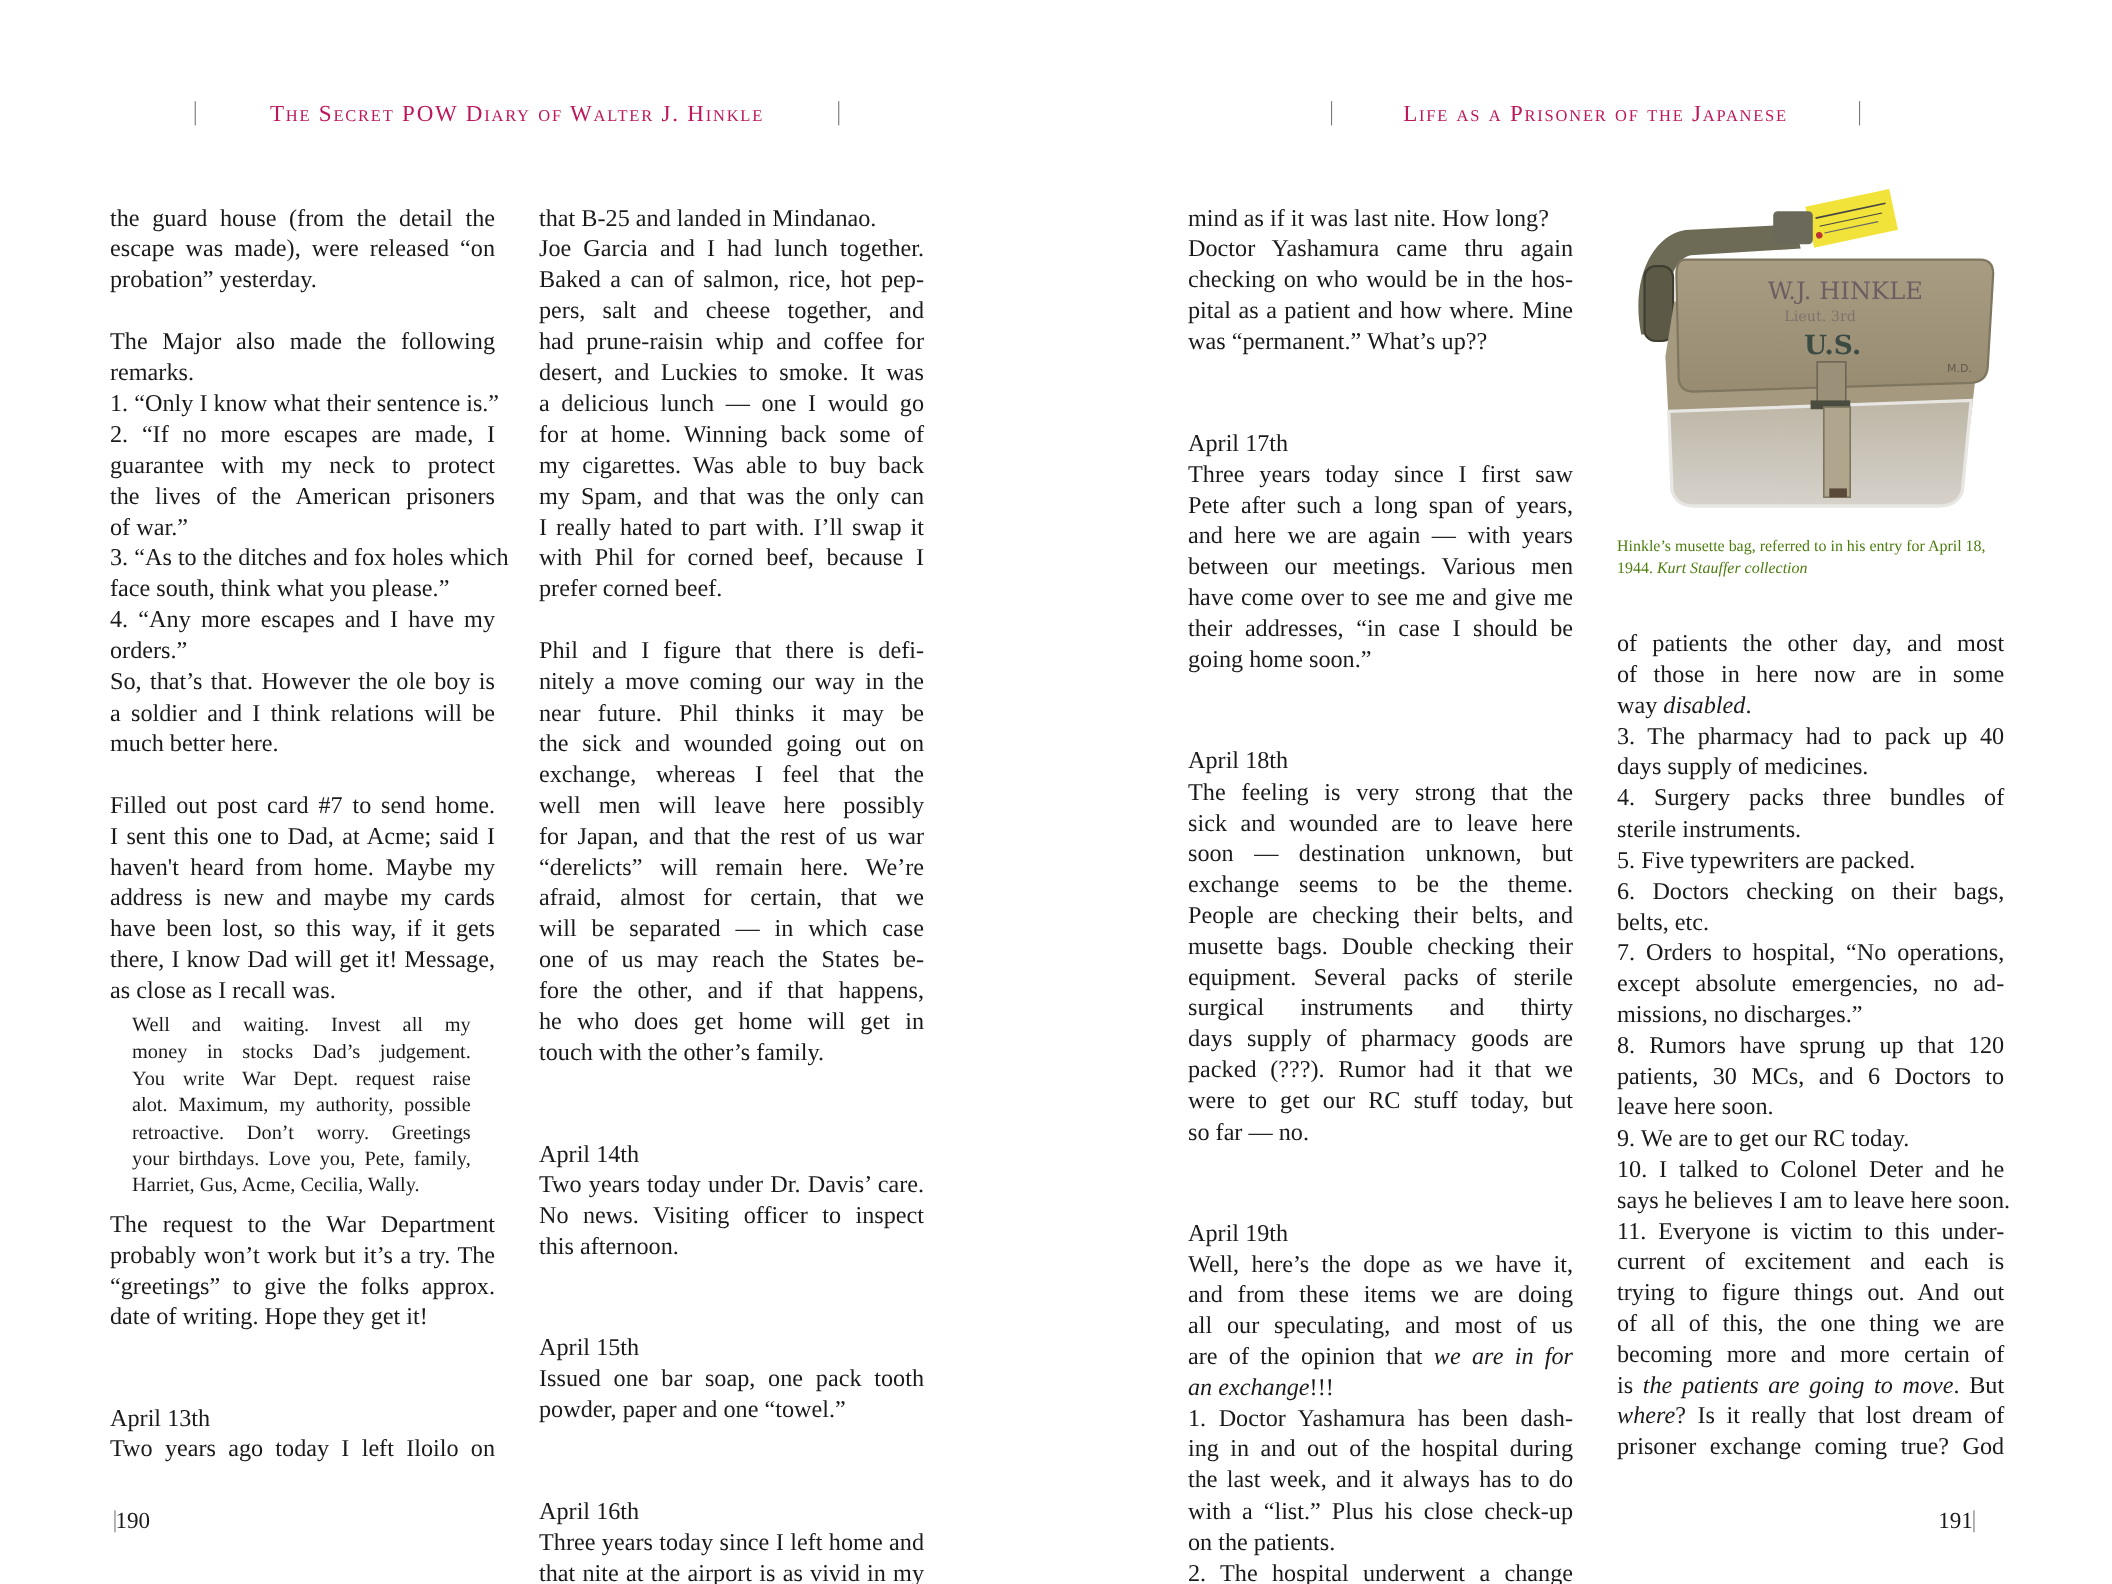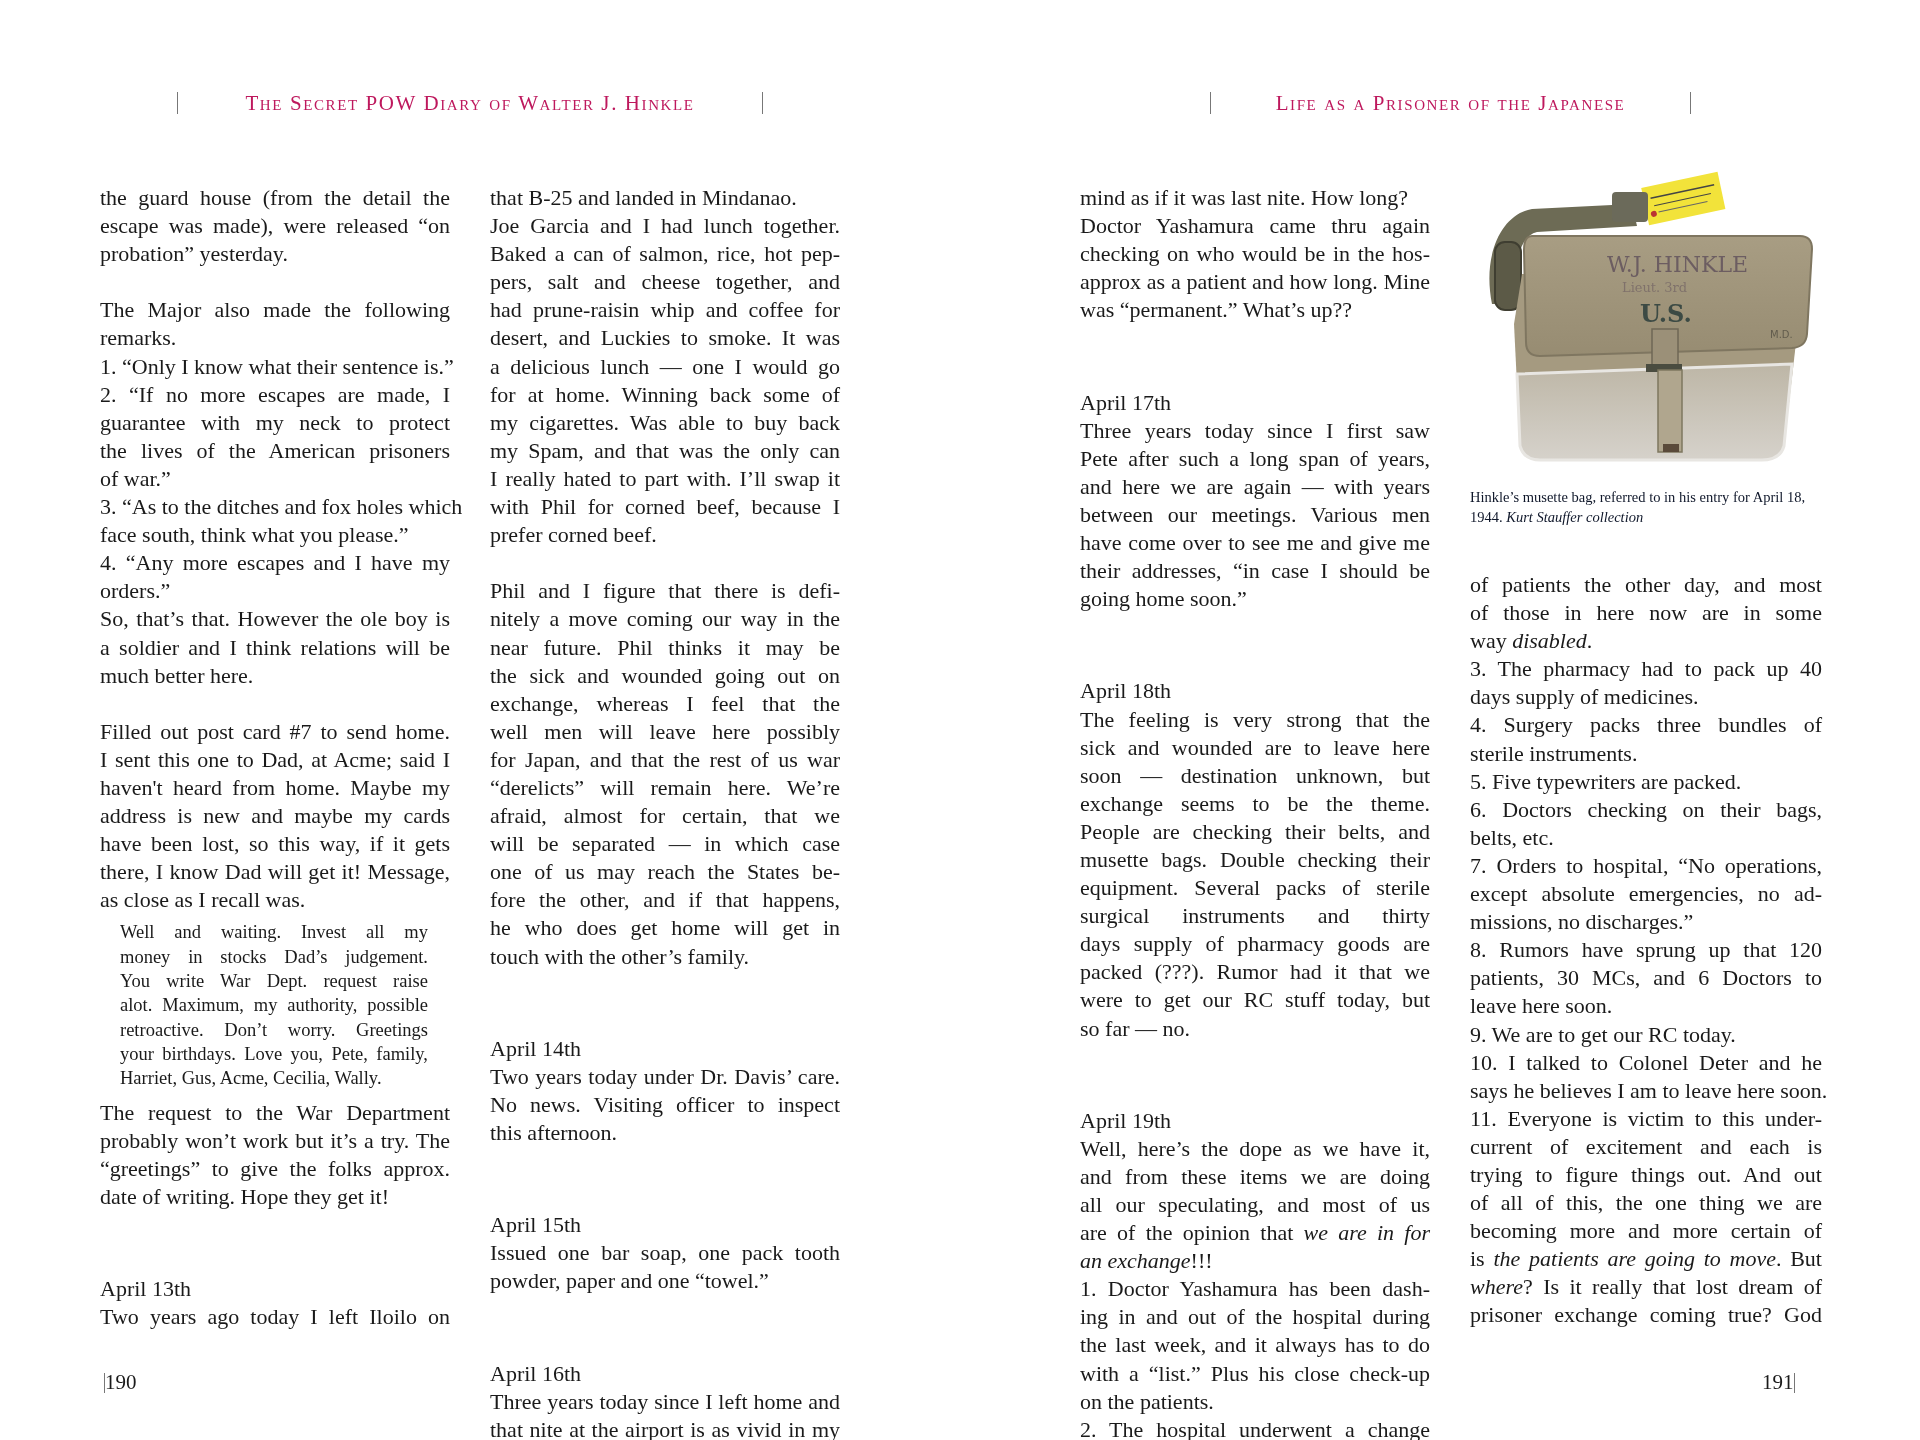--- a/index.html
+++ b/index.html
@@ -17,21 +17,21 @@
   .gap { display: block; height: 28.1px; }
   .heading { display: block; height: 28.1px; font-weight: normal; white-space: nowrap; margin-top: 36px; }
   .letter { margin: 6px 22px 8px 20px; font-size: 18.5px; line-height: 24.3px; }
   .letter .line { height: 24.3px; }
   em { font-style: italic; }
   #col-1 { left: 100px; }
   #col-2 { left: 490px; }
   #col-3 { left: 1080px; }
   #col-4 { left: 1470px; top: 571px; width: 352px; }
   .figure { position: absolute; left: 1462px; top: 164px; width: 370px; height: 308px; }
-  .caption { position: absolute; left: 1470px; top: 488px; width: 360px; font-size: 14.5px; line-height: 19.5px; color: #0f172a; }
+  .caption { position: absolute; left: 1470px; top: 488px; width: 360px; font-size: 14.5px; line-height: 19.5px; color: #4d7c0f; }
   .folio { position: absolute; top: 1370px; font-size: 21px; display: flex; align-items: center; }
   .folio .bar { width: 1px; height: 20px; background: #777; }
   #folio-left { left: 104px; }
   #folio-right { left: 1762px; }
 </style>
 </head>
 <body>
 
 <div class="running-head" id="head-left">
   <span class="bar"></span>
@@ -163,21 +163,21 @@
       <span class="line">that nite at the airport is as vivid in my</span>
     </div>
   </div>
 <div class="column" id="col-3">
     <div class="para">
       <span class="line last">mind as if it was last nite. How long?</span>
     </div>
     <div class="para">
       <span class="line">Doctor Yashamura came thru again</span>
       <span class="line">checking on who would be in the hos-</span>
-      <span class="line">approx as a patient and how long. Mine</span>
+      <span class="line">pital as a patient and how where. Mine</span>
       <span class="line last">was “permanent.” What’s up??</span>
     </div>
     <span class="gap"></span>
     <span class="heading">April 17th</span>
     <div class="para">
       <span class="line">Three years today since I first saw</span>
       <span class="line">Pete after such a long span of years,</span>
       <span class="line">and here we are again — with years</span>
       <span class="line">between our meetings. Various men</span>
       <span class="line">have come over to see me and give me</span>

